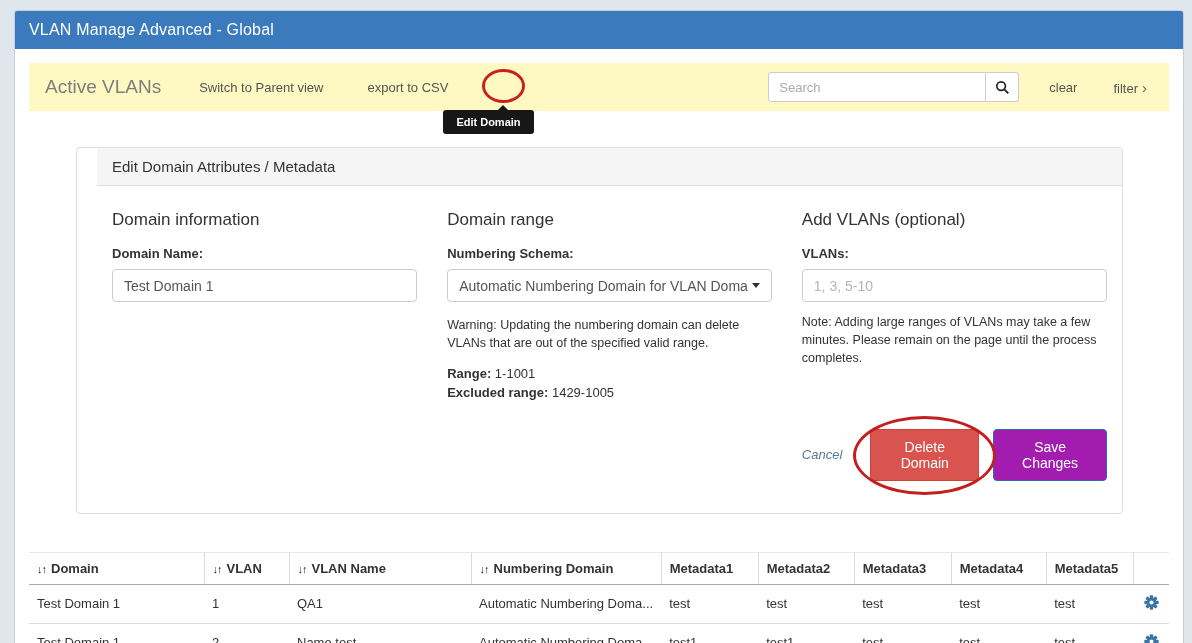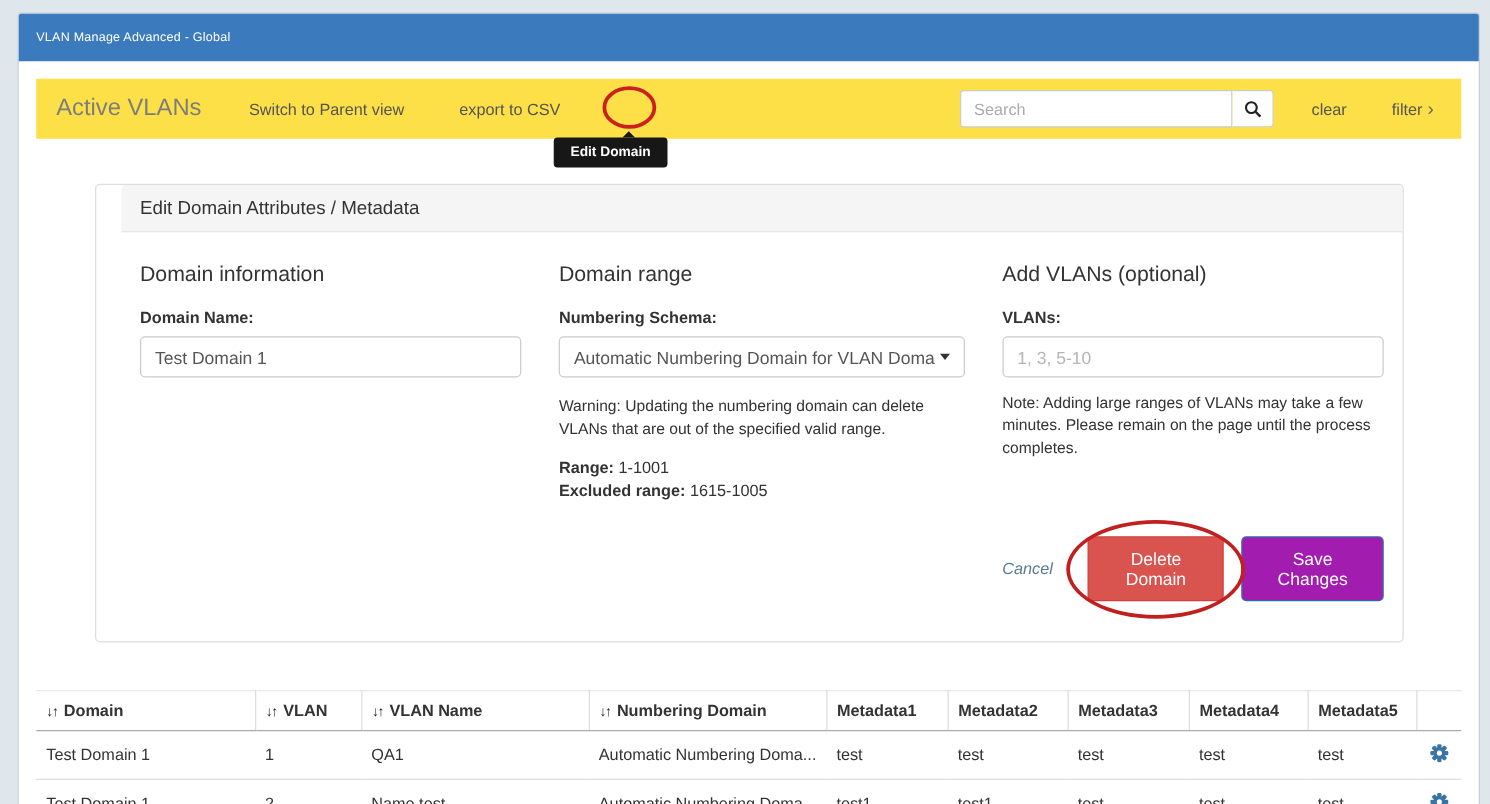--- a/index.html
+++ b/index.html
@@ -17,27 +17,27 @@
     background: #fff;
     border: 1px solid #c7d0d9;
     border-radius: 3px;
   }
   .titlebar {
     height: 38px;
     background: #3a7abd;
     border-radius: 2px 2px 0 0;
     display: flex; align-items: center;
     padding: 0 14px;
-    color: #fff; font-size: 10px; font-weight: 500; letter-spacing: .2px;
+    color: #fff; font-size: 16px; font-weight: 500; letter-spacing: .2px;
   }
   .content { padding: 14px; }
 
   
   .toolbar {
-    background: #fde047;
+    background: #fef9c3;
     height: 48px;
     display: flex; align-items: center;
     padding: 0 16px;
   }
   .view-title { font-size: 19px; color: #7d7d7d; margin-right: 38px; }
   .toolbar-link { font-size: 13px; color: #545454; margin-right: 44px; cursor: pointer; }
   .menu-wrap { position: relative; width: 24px; height: 20px; cursor: pointer; }
   .menu-icon { position: absolute; top: 1px; left: 1px; }
   .menu-icon .bar { width: 21px; height: 3.5px; background: #262626; border-radius: 1px; margin-bottom: 3px; }
   .menu-annotation {
@@ -219,21 +219,21 @@
         <div>
           <div class="section-heading">Domain range</div>
           <div class="field-label">Numbering Schema:</div>
           <div class="select-box">
             <span style="overflow:hidden;">Automatic Numbering Domain for VLAN Doma</span>
             <span class="caret-down"></span>
           </div>
           <div class="help-text" style="max-width:330px;">Warning: Updating the numbering domain can delete VLANs that are out of the specified valid range.</div>
           <div class="range-lines">
             <div><b>Range:</b> <span>1-1001</span></div>
-            <div><b>Excluded range:</b> <span>1615-1005</span></div>
+            <div><b>Excluded range:</b> <span>1429-1005</span></div>
           </div>
         </div>
 
         <div>
           <div class="section-heading">Add VLANs (optional)</div>
           <div class="field-label">VLANs:</div>
           <input class="text-input" type="text" placeholder="1, 3, 5-10" style="">
           <div class="help-text" style="margin-top:11px;max-width:320px;">Note: Adding large ranges of VLANs may take a few minutes. Please remain on the page until the process completes.</div>
         </div>
 

